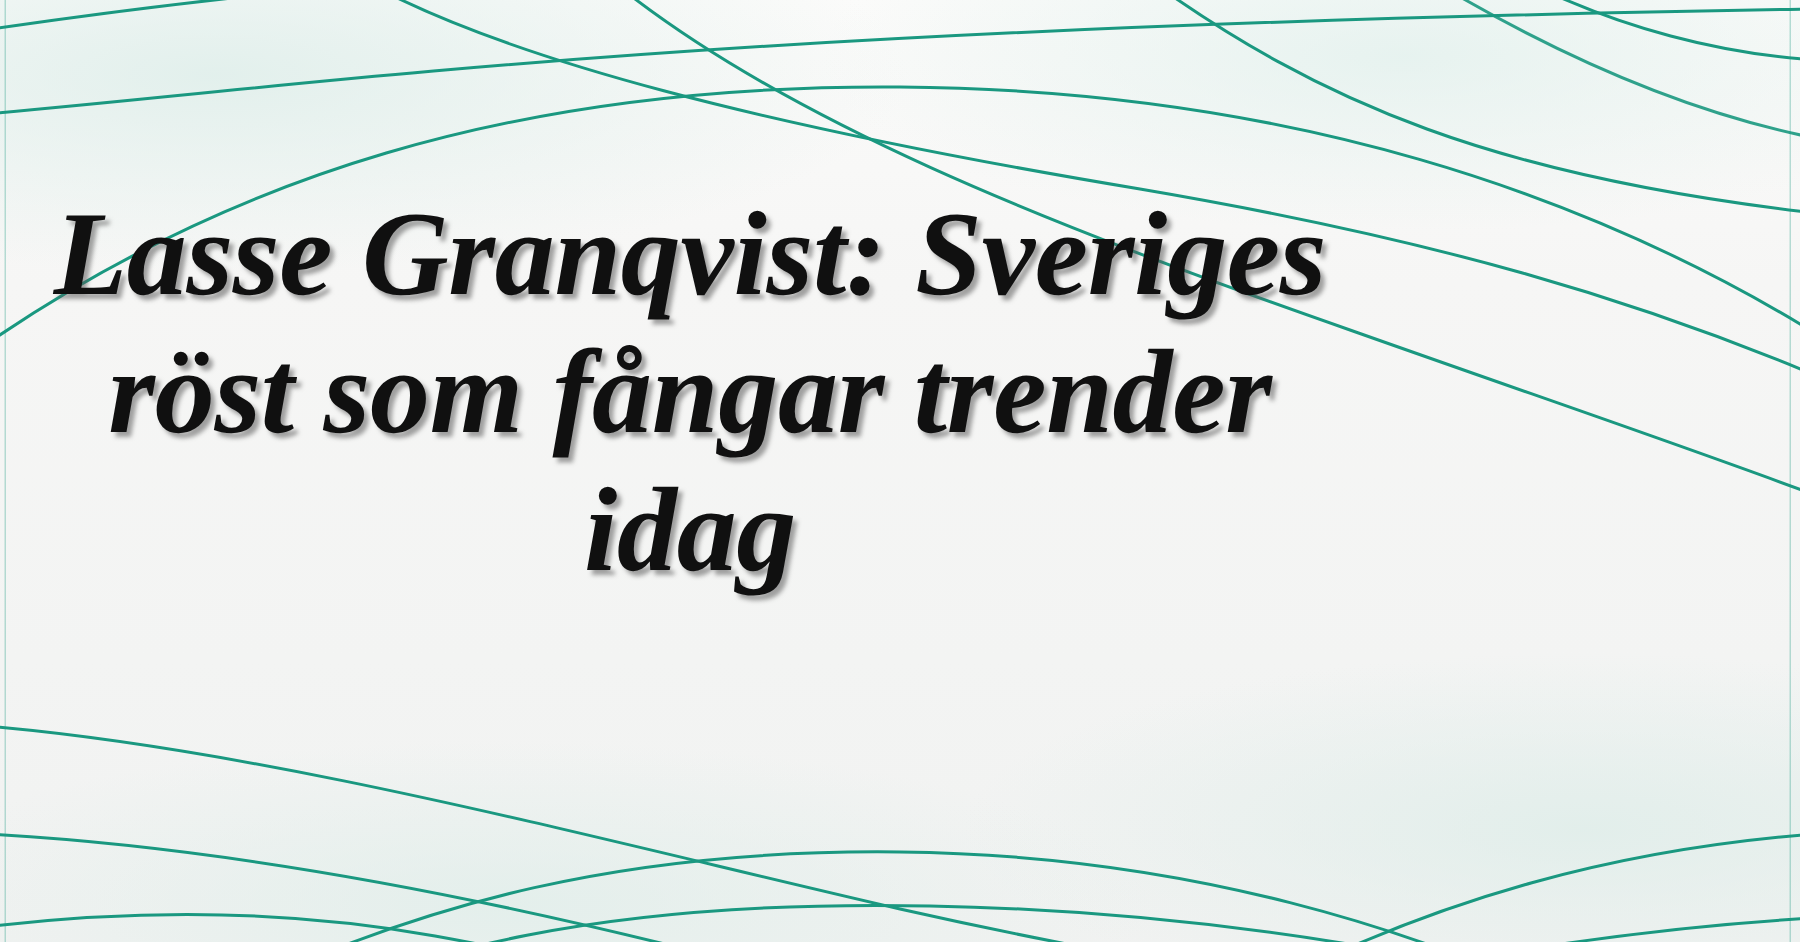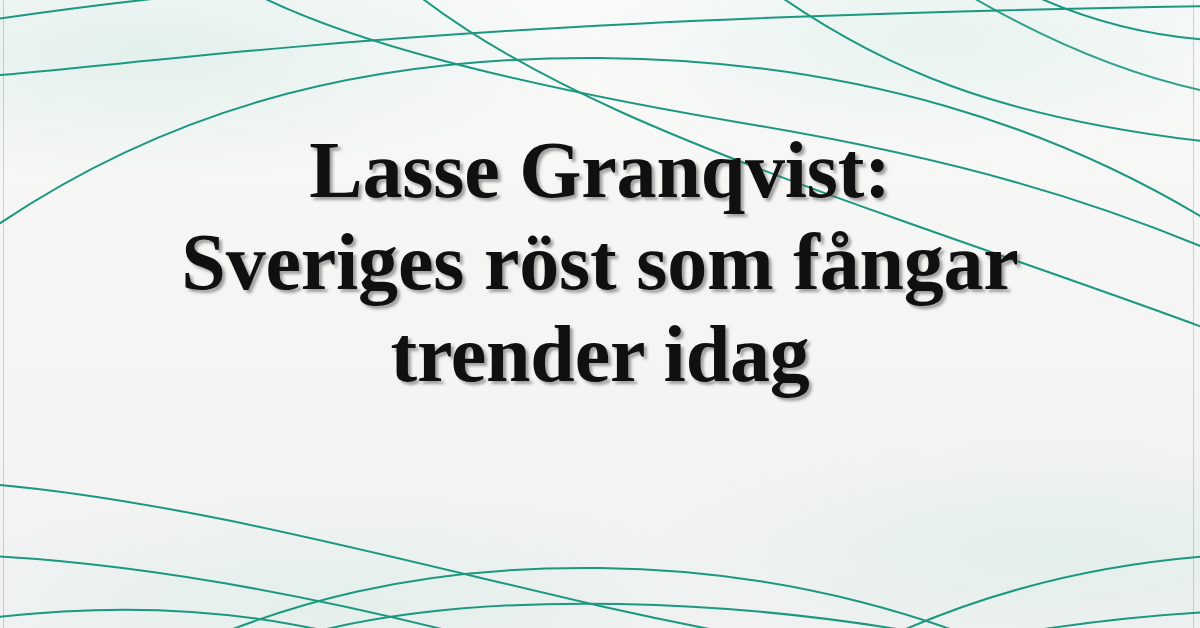--- a/index.html
+++ b/index.html
@@ -41,21 +41,21 @@
 
   
   .headline-wrap {
     position: absolute;
     left: 0;
     top: 0;
     width: 1200px;
     height: 524px;
     display: flex;
     align-items: center;
-    justify-content: center;
+    font-style: italic;
   }
 
   .headline {
     width: 880px;
     margin: 0;
     padding: 0 20px;
     text-align: center;
     font-family: "Liberation Serif", "DejaVu Serif", serif;
     font-weight: 700;
     font-size: 80px;

